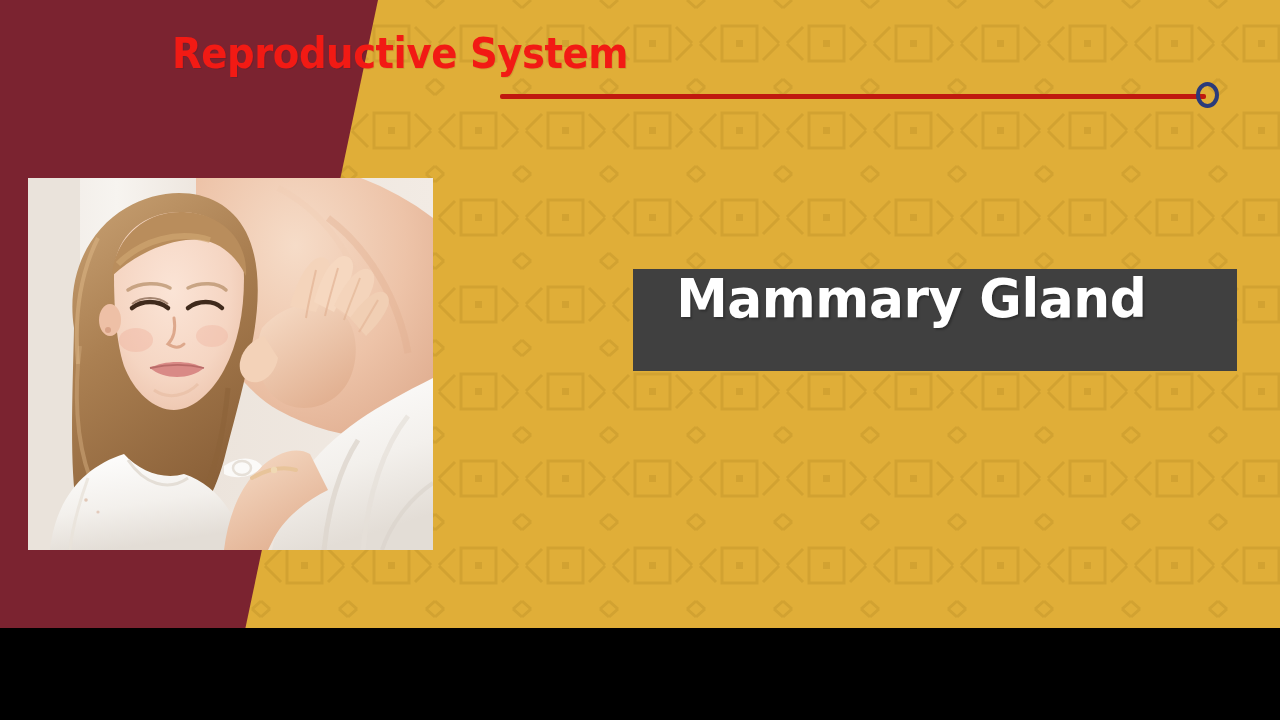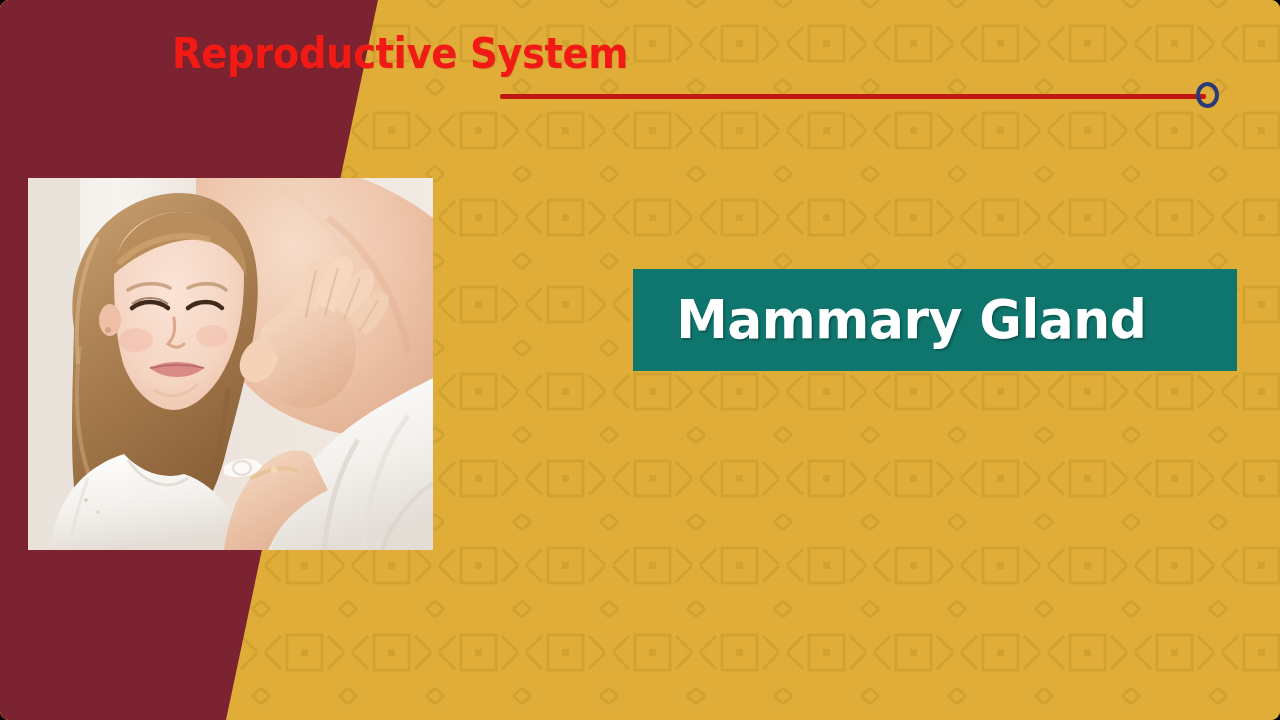--- a/index.html
+++ b/index.html
@@ -3,25 +3,24 @@
 <meta charset="utf-8">
 <style>
   html, body {
     margin: 0;
     padding: 0;
     background: #000;
   }
   #slide {
     position: relative;
     width: 1280px;
-    height: 720px;
+    height: 628px;
     overflow: hidden;
     background: #e0ae38;
     font-family: "Liberation Sans", sans-serif;
-    border-radius: 9px;
   }
 
   
   #bg-pattern {
     position: absolute;
     inset: 0;
     opacity: 1;
   }
 
   
@@ -121,23 +120,23 @@
     user-select: none;
   }
 
   
   #banner {
     position: absolute;
     left: 633px;
     top: 269px;
     width: 604px;
     height: 102px;
-    background: #0f766e;
+    background: #404040;
     display: flex;
-    align-items: center;
+    align-items: flex-start;
   }
   #banner-text {
     font-family: "DejaVu Sans", sans-serif;
     font-weight: bold;
     font-size: 54px;
     line-height: 60px;
     color: #ffffff;
     letter-spacing: -0.5px;
     transform: scaleX(0.96);
     transform-origin: left center;

